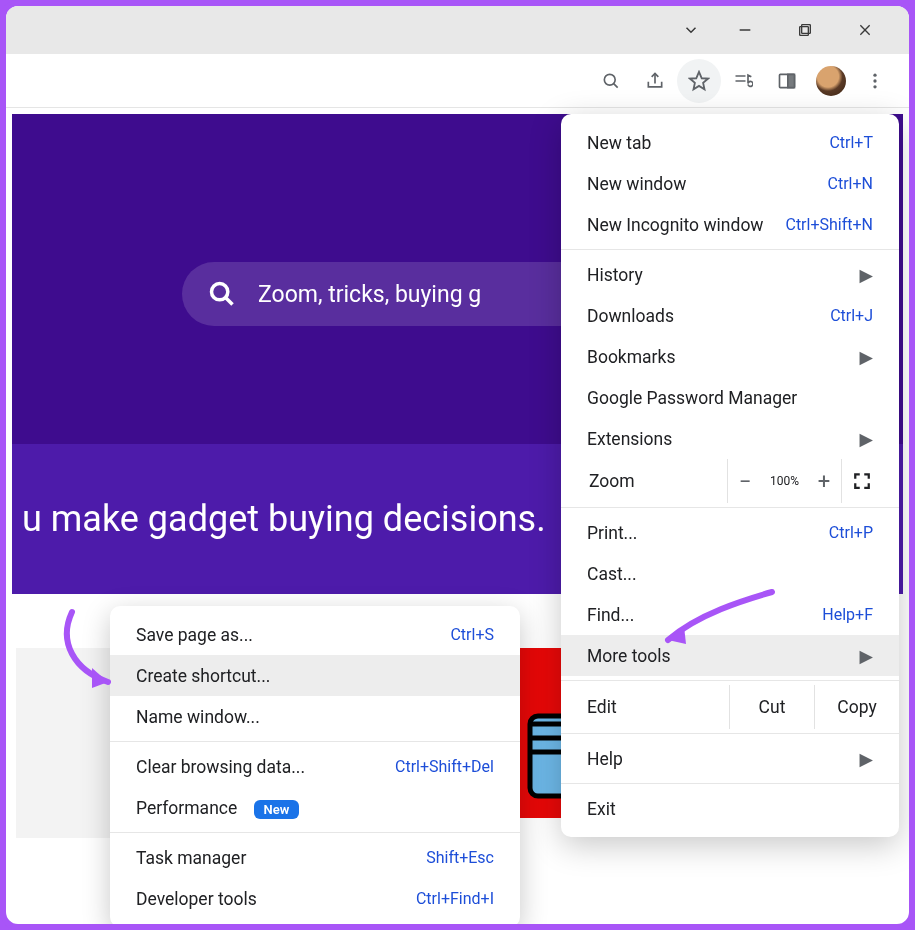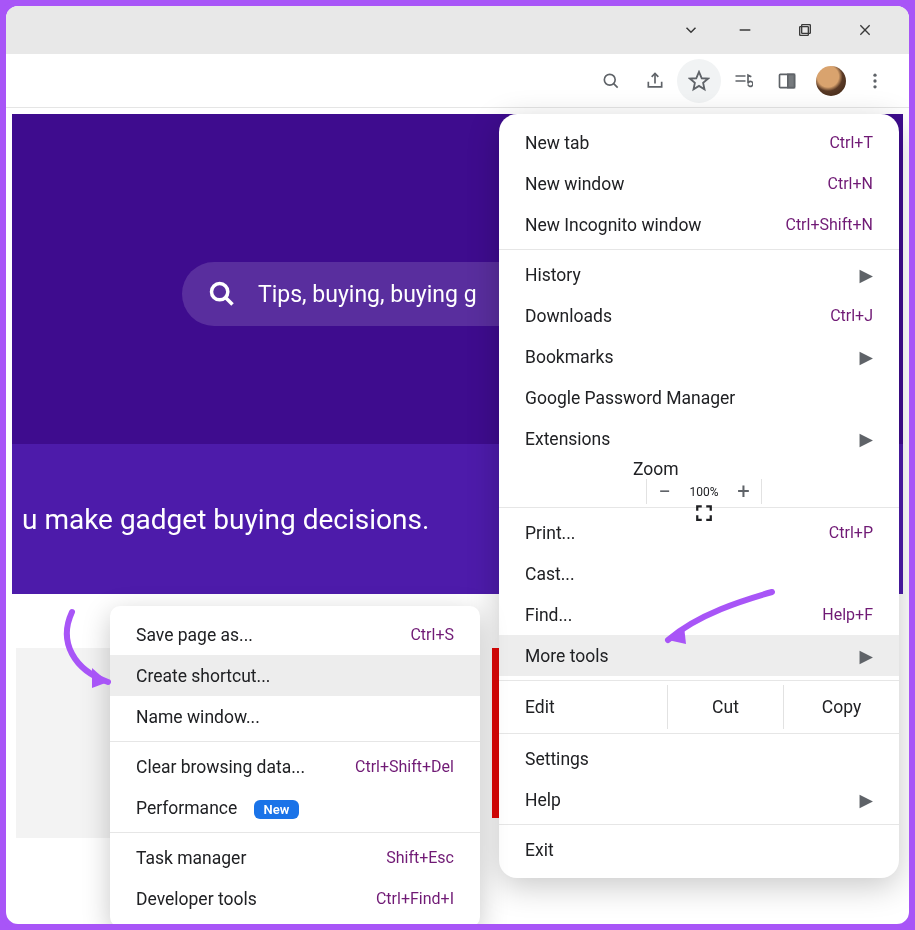--- a/index.html
+++ b/index.html
@@ -87,21 +87,21 @@
   align-items: center;
   padding: 0 26px;
   color: #fff;
   font-size: 23px;
 }
 .search-pill svg { margin-right: 22px; }
 .band {
   height: 150px;
   background: #4d1baa;
   color: #fff;
-  font-size: 28px;
+  font-size: 36px;
   display: flex;
   align-items: center;
   padding-left: 10px;
 }
 .below {
   height: 240px;
   background: #fff;
   position: relative;
 }
 .red-card {
@@ -117,42 +117,42 @@
   left: 4px; top: 54px;
   width: 130px; height: 190px;
   background: #f3f3f3;
 }
 
 
 .main-menu {
   position: absolute;
   top: 108px;
   right: 10px;
-  width: 400px;
+  width: 338px;
   background: #fff;
-  border-radius: 18px;
+  border-radius: 10px;
   box-shadow: 0 8px 32px rgba(0,0,0,.22);
   padding: 8px 0;
   font-size: 17.5px;
   color: #202124;
   z-index: 50;
 }
 .menu-item {
   display: flex;
   align-items: center;
   justify-content: space-between;
   height: 41px;
   padding: 0 26px;
 }
 .menu-item.highlight { background: #ededed; }
 .menu-item .lbl { flex: 1; }
-.menu-item .accel { color: #701a75; font-size: 16px; }
+.menu-item .accel { color: #1d4ed8; font-size: 16px; }
 .menu-item .arrow { color: #5f6368; }
 .zoom-row {
-  display: flex; align-items: center; height: 44px; padding: 0 18px 0 28px; flex-direction: column;
+  display: flex; align-items: center; height: 44px; padding: 0 18px 0 28px;
 }
 .zoom-row .zlbl { width: 142px; }
 .zoom-row .zbox {
   flex: 1;
   border-left: 1px solid #e2e2e2;
   border-right: 1px solid #e2e2e2;
   display: flex; align-items: center; justify-content: space-evenly;
   height: 100%;
   gap: 8px;
 }
@@ -168,21 +168,21 @@
   flex: 1; display:flex; align-items:center; justify-content:center;
   border-left: 1px solid #e2e2e2;
 }
 .menu-sep { height: 1px; background: #e6e6e6; margin: 4px 0; }
 
 
 .sub-menu {
   position: absolute;
   top: 600px;
   left: 104px;
-  width: 370px;
+  width: 410px;
   background: #fff;
   border-radius: 10px;
   box-shadow: 0 8px 28px rgba(0,0,0,.22);
   padding: 8px 0;
   font-size: 17.5px;
   color: #202124;
   z-index: 60;
 }
 .badge-new {
   background: #1a73e8;
@@ -274,21 +274,21 @@
     </div>
   </div>
 
   <div class="page">
     <div class="hero">
       <div class="search-pill">
         <svg width="28" height="28" viewBox="0 0 24 24" fill="none" stroke="#fff" stroke-width="3">
             <circle cx="10" cy="10" r="7"></circle>
             <line x1="21" y1="21" x2="15" y2="15"></line>
           </svg>
-        <span>Tips, buying, buying g</span>
+        <span>Zoom, tricks, buying g</span>
       </div>
     </div>
     <div class="band">
       <span>u make gadget buying decisions.</span>
     </div>
     <div class="below">
       <div class="phone-thumb"></div>
       <div class="red-card">
         <svg width="130" height="110" viewBox="0 0 130 110">
           <rect x="16" y="24" width="74" height="80" rx="8" fill="#6db8e8" stroke="#000" stroke-width="5"></rect>
@@ -366,23 +366,20 @@
     <div class="menu-sep"></div>
     <div class="edit-row">
       <span class="elbl">Edit</span>
       <div class="seg">
         <span class="ebtn">Cut</span>
         <span class="ebtn">Copy</span>
       </div>
     </div>
     <div class="menu-sep"></div>
     <div class="menu-item">
-      <span class="lbl">Settings</span>
-    </div>
-    <div class="menu-item">
       <span class="lbl">Help</span>
       <span class="arrow">▶</span>
     </div>
     <div class="menu-sep"></div>
     <div class="menu-item">
       <span class="lbl">Exit</span>
     </div>
   </div>
 
   <div class="sub-menu">

